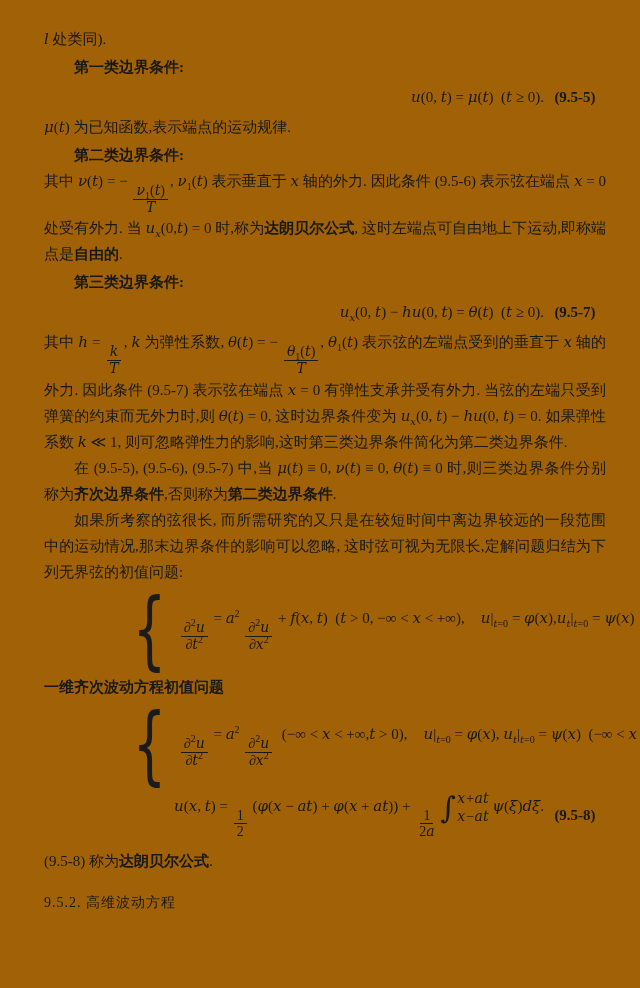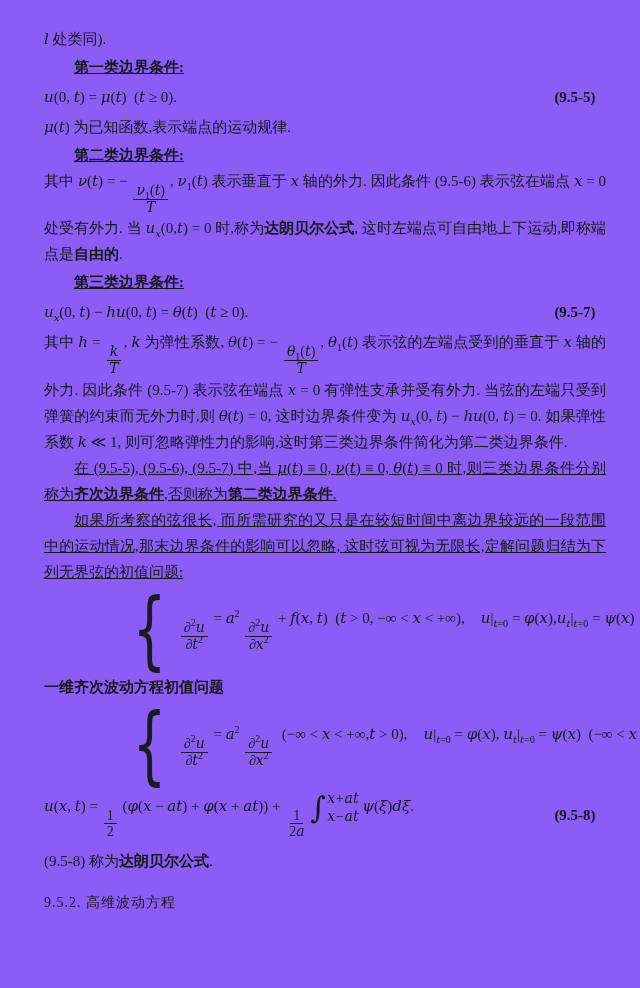--- a/index.html
+++ b/index.html
@@ -6,47 +6,47 @@
     margin: 0;
     padding: 0;
     background: #e8e6e0;
   }
   .page {
     position: relative;
     box-sizing: border-box;
     width: 640px;
     height: 988px;
     margin: 0 auto;
-    background: #8b5cf6;
+    background: #a16207;
     color: #181818;
     font-family: "Liberation Serif", "DejaVu Serif", serif;
     padding: 26px 34px 0 44px;
     overflow: hidden;
   }
   p {
     margin: 0;
     font-size: 15px;
     line-height: 26px;
     text-align: justify;
   }
   .spaced { margin-top: 2px; }
-  .indent { text-indent: 2em; text-decoration: underline; }
+  .indent { text-indent: 2em; }
   .bold, b { font-weight: 700; }
   i { font-style: italic; font-family: "DejaVu Serif", serif; }
   sup, sub { font-size: 10px; line-height: 0; }
   
   .eqrow {
     display: flex;
     align-items: center;
     margin: 3px 0;
     min-height: 28px;
   }
   .eqbody {
     flex: 1;
-    text-align: left;
+    text-align: right;
     font-size: 15px;
   }
   .eqlabel {
     width: 62px;
     text-align: center;
     font-size: 15px;
     font-weight: 600;
   }
   
   .frac {

